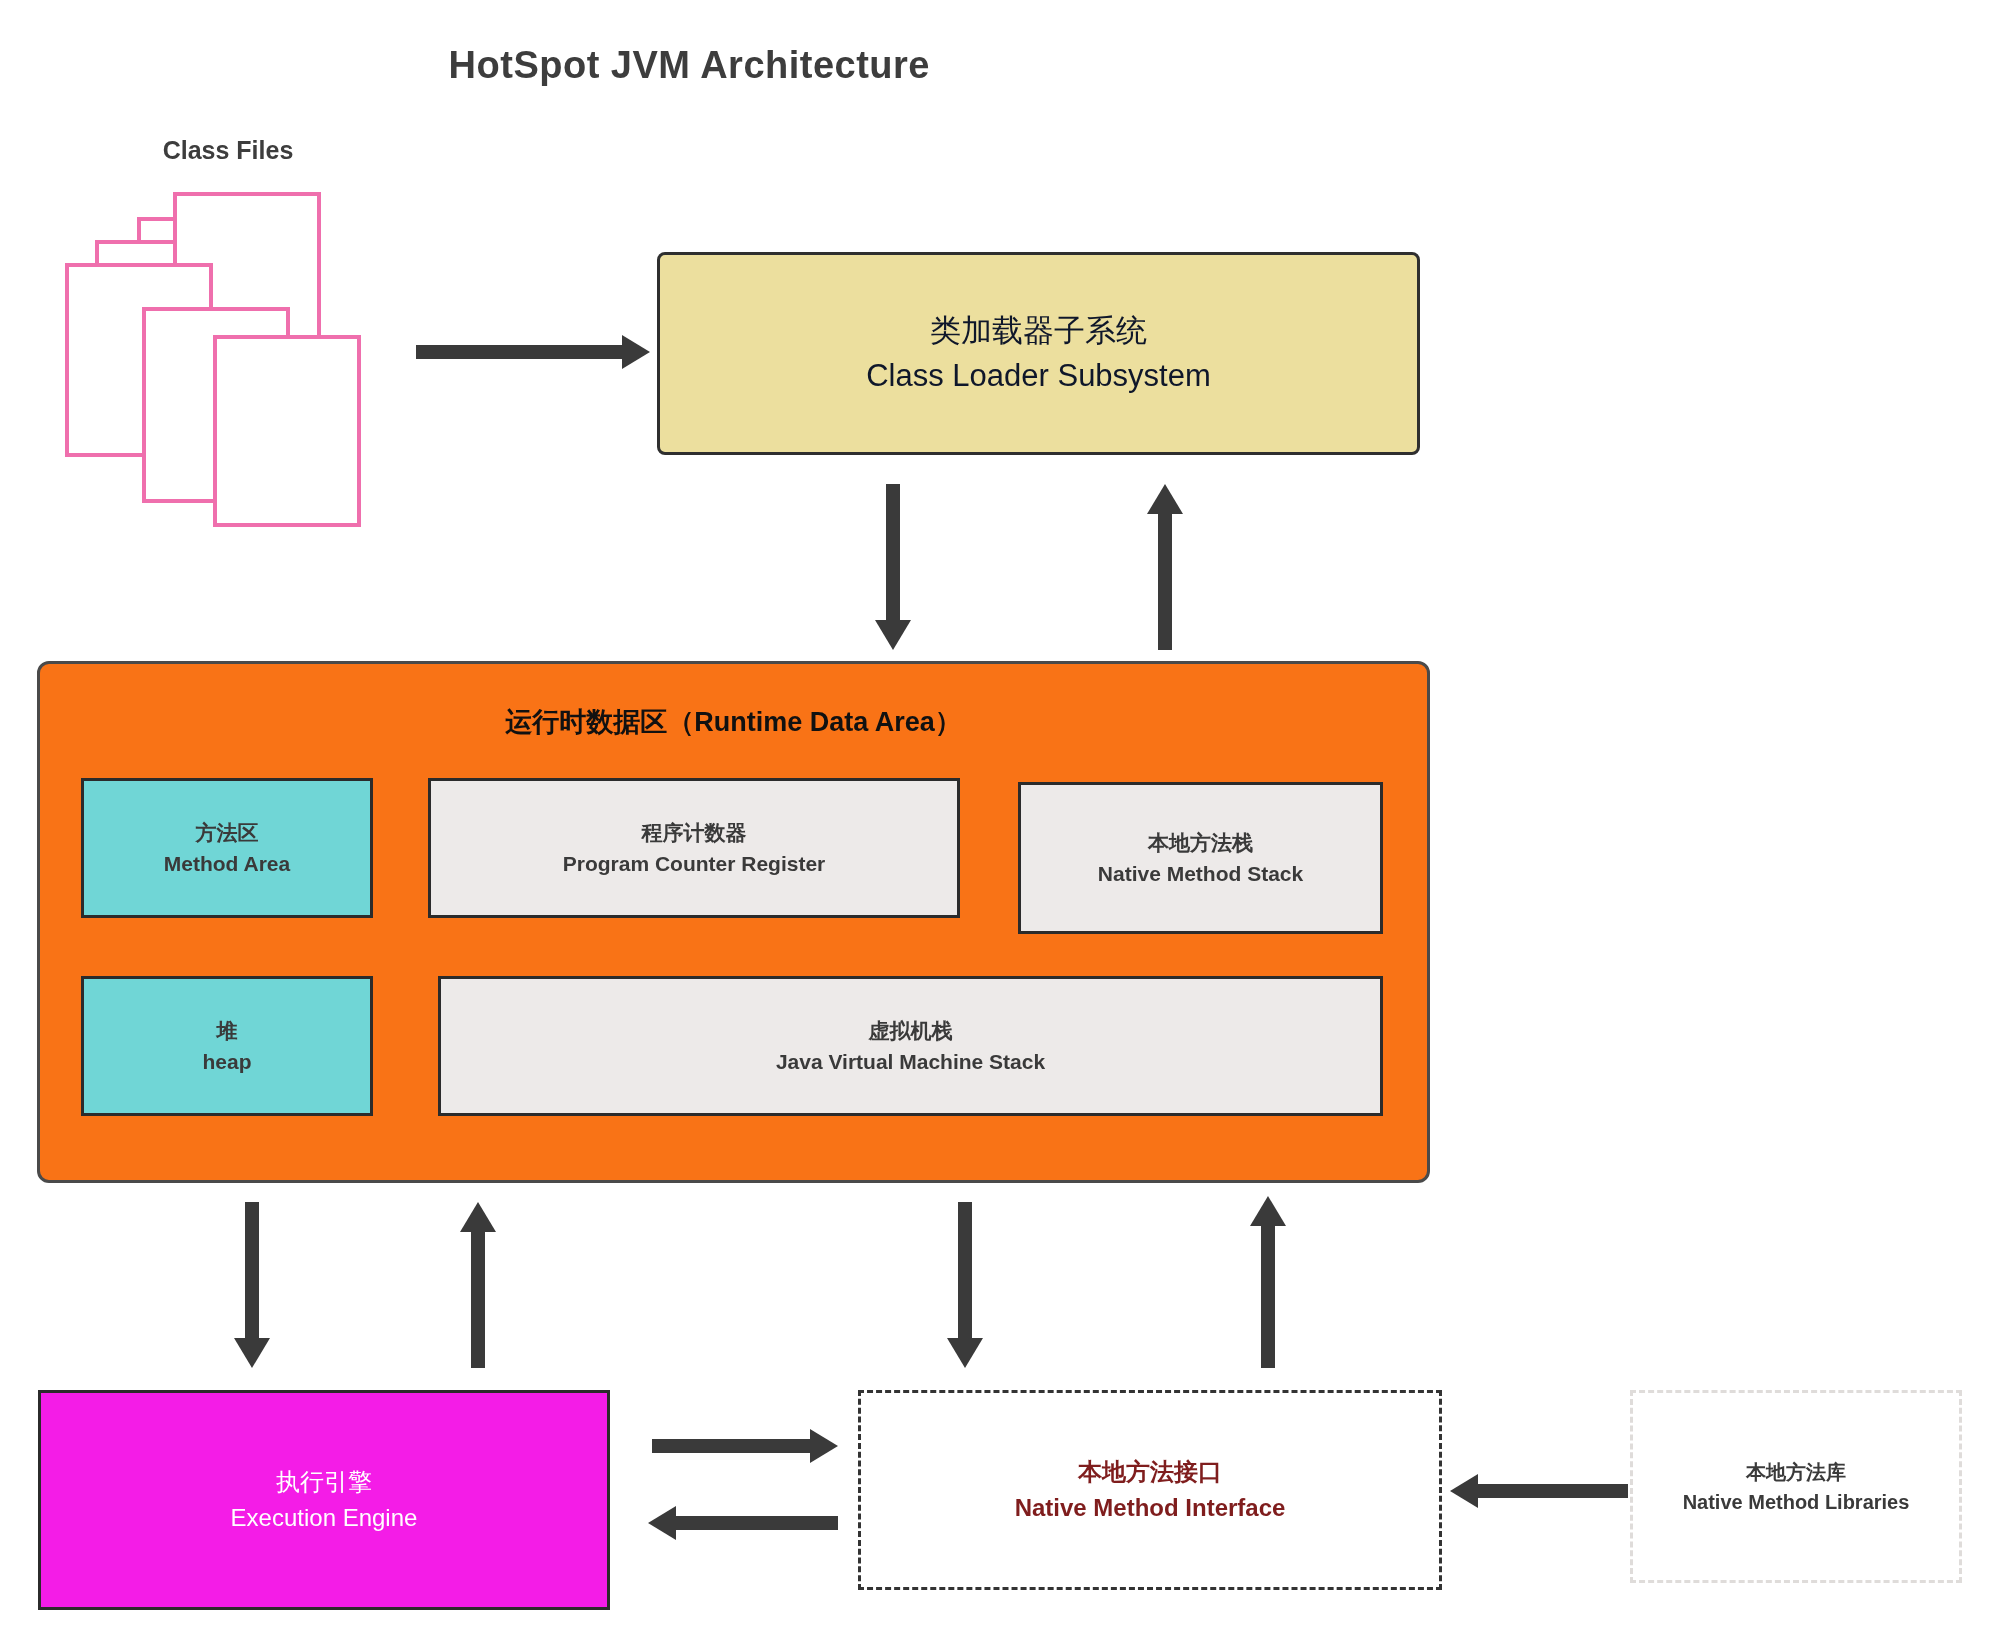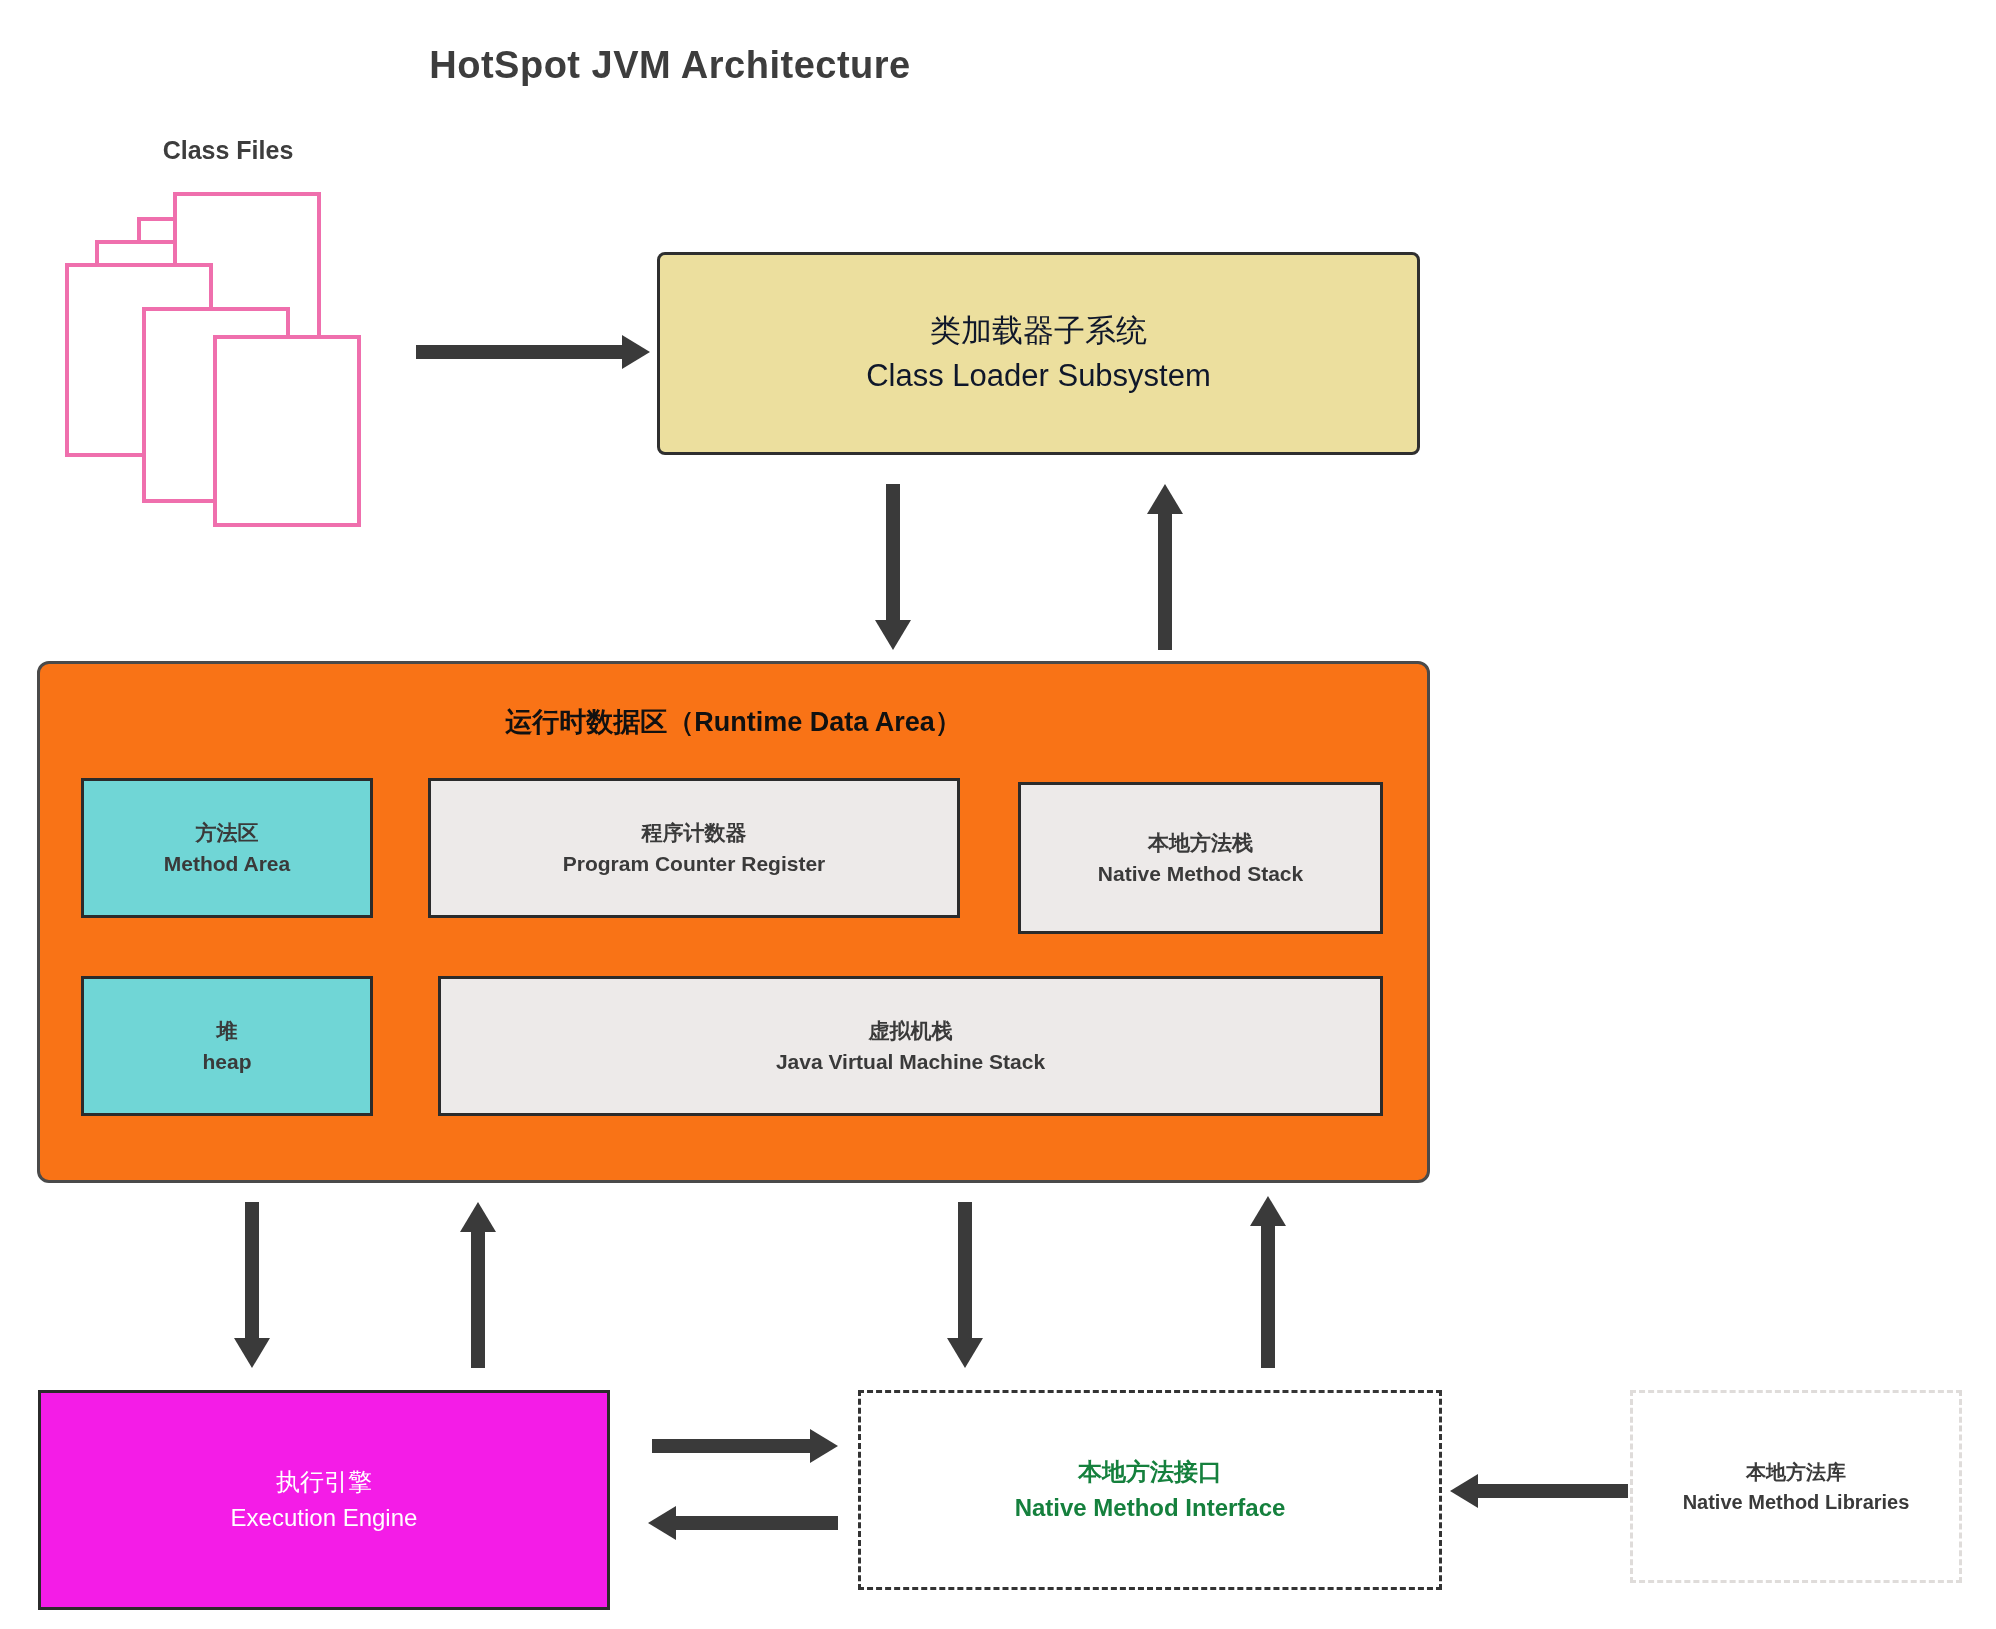--- a/index.html
+++ b/index.html
@@ -3,36 +3,36 @@
 <meta charset="utf-8">
 <style>
   html,body{margin:0;padding:0;background:#ffffff;}
   body{font-family:"Liberation Sans","DejaVu Sans",sans-serif;color:#3a3a3a;}
   .canvas{position:relative;width:1996px;height:1629px;background:#ffffff;overflow:hidden;}
 
   .abs{position:absolute;}
   .ctr{display:flex;flex-direction:column;align-items:center;justify-content:center;text-align:center;}
 
   
-  .page-title{left:410px;top:44px;width:520px;font-size:38px;font-weight:bold;color:#3d3d3d;text-align:center;letter-spacing:0.5px;}
+  .page-title{left:410px;top:44px;width:520px;font-size:38px;font-weight:bold;color:#3d3d3d;text-align:right;letter-spacing:0.5px;}
   .classfiles-label{left:118px;top:136px;width:220px;font-size:25px;font-weight:bold;color:#3d3d3d;text-align:center;}
 
   
   .doc{position:absolute;width:140px;height:182px;background:#ffffff;border:4px solid #ef6fad;}
 
   
   .box{position:absolute;box-sizing:border-box;}
   .box-classloader{left:657px;top:252px;width:763px;height:203px;background:#ecdf9e;border:3px solid #2f2f2f;border-radius:8px;font-size:31px;font-weight:400;line-height:1.45;color:#0f172a;}
   .box-runtime{left:37px;top:661px;width:1393px;height:522px;background:#f97316;border:3px solid #4a4a4a;border-radius:12px;}
   .runtime-title{left:0;top:40px;width:100%;text-align:center;font-size:27px;font-weight:bold;color:#111;}
   .cell{position:absolute;box-sizing:border-box;border:3px solid #2b2b2b;font-size:21px;font-weight:bold;line-height:1.5;color:#3a3a3a;}
   .cell-teal{background:#70d6d6;}
   .cell-gray{background:#edeae9;}
   .box-engine{left:38px;top:1390px;width:572px;height:220px;background:#f41ce7;border:3px solid #2b2b2b;font-size:24px;font-weight:normal;line-height:1.5;color:#ffffff;}
-  .box-nmi{left:858px;top:1390px;width:584px;height:200px;background:#ffffff;border:3px dashed #333333;font-size:24px;font-weight:bold;line-height:1.5;color:#15803d;}
+  .box-nmi{left:858px;top:1390px;width:584px;height:200px;background:#ffffff;border:3px dashed #333333;font-size:24px;font-weight:bold;line-height:1.5;color:#7f1d1d;}
   .box-nml{left:1630px;top:1390px;width:332px;height:193px;background:#ffffff;border:3px dashed #dfdcda;font-size:20px;font-weight:bold;line-height:1.5;color:#3a3a3a;}
 
   
   .arrow-right,.arrow-left{position:absolute;height:34px;}
   .arrow-right::before{content:"";position:absolute;left:0;right:26px;top:10px;height:14px;background:#3a3a3a;}
   .arrow-right::after{content:"";position:absolute;right:0;top:0;width:0;height:0;border-left:28px solid #3a3a3a;border-top:17px solid transparent;border-bottom:17px solid transparent;}
   .arrow-left::before{content:"";position:absolute;right:0;left:26px;top:10px;height:14px;background:#3a3a3a;}
   .arrow-left::after{content:"";position:absolute;left:0;top:0;width:0;height:0;border-right:28px solid #3a3a3a;border-top:17px solid transparent;border-bottom:17px solid transparent;}
   .arrow-down,.arrow-up{position:absolute;width:36px;}
   .arrow-down::before{content:"";position:absolute;top:0;bottom:26px;left:11px;width:14px;background:#3a3a3a;}

